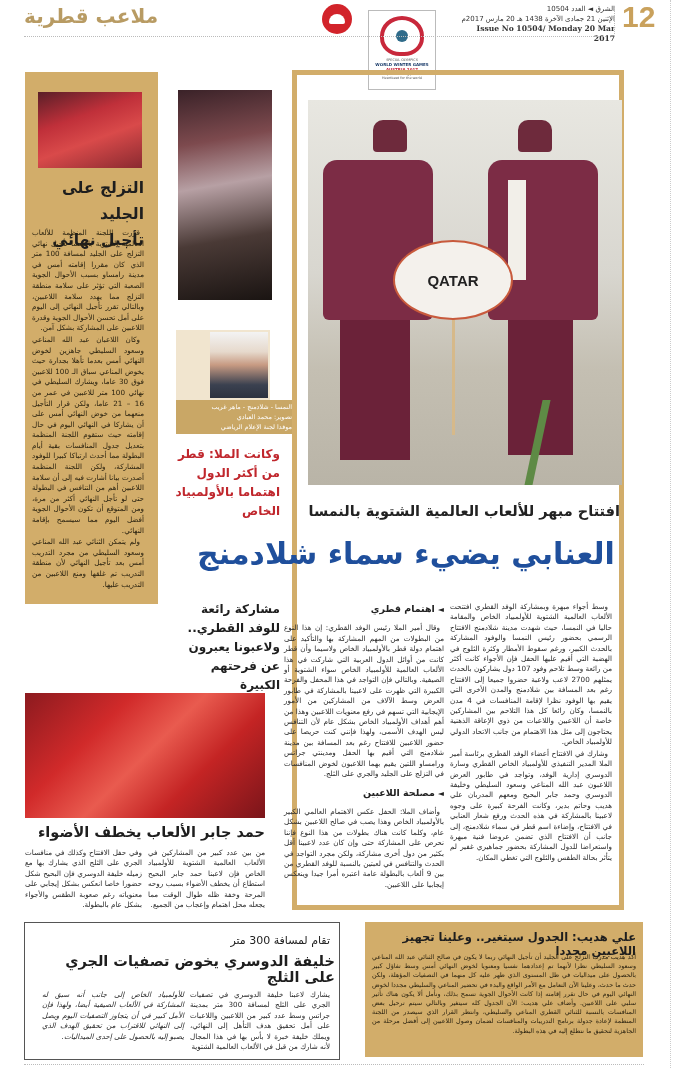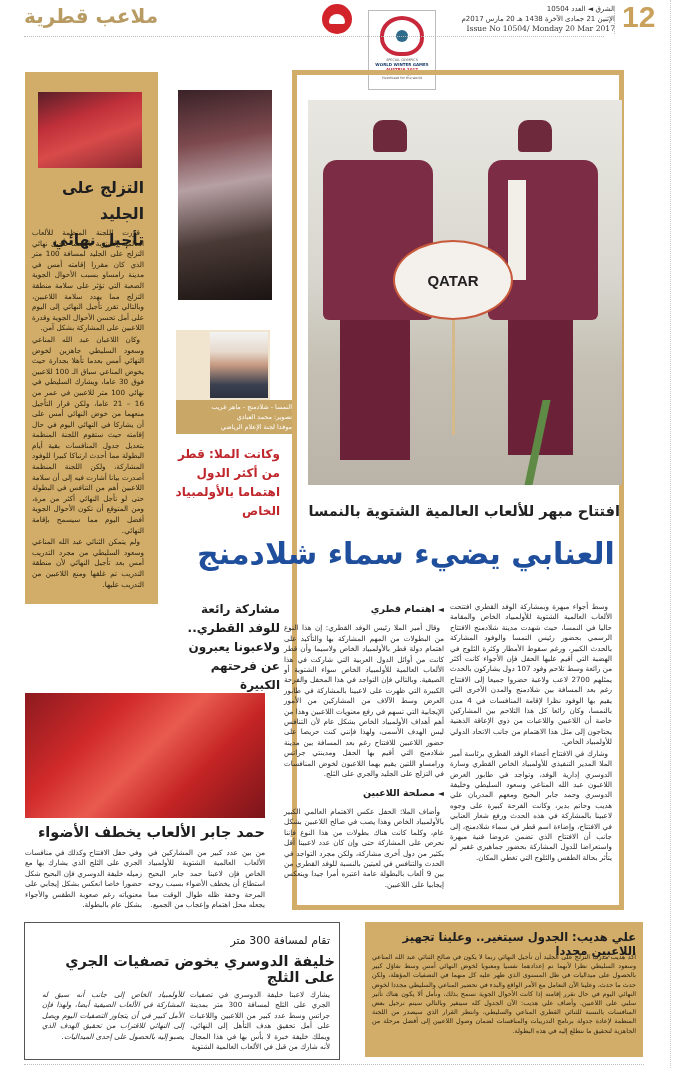--- a/index.html
+++ b/index.html
@@ -15,21 +15,21 @@
   #right-rule { left: 670px; top: 0; height: 1068px; border-left: 1px dotted #ccc; }
   #paper-logo { left: 322px; top: 4px; width: 30px; height: 30px; border-radius: 50%; background: #d2232a; display:flex; align-items:center; justify-content:center; }
   #paper-logo span { width: 16px; height: 10px; border-radius: 8px 8px 2px 2px; background: #fff; display:block; }
   #games-logo { left: 368px; top: 10px; width: 68px; height: 80px; border: 1px solid #bbb; background: #fff; text-align: center; direction: ltr; }
   #games-logo .heart { width: 44px; height: 40px; margin: 5px auto 2px; border: 4px solid #c8283b; border-radius: 50% 50% 45% 45%; display:flex; align-items:center; justify-content:center; }
   #games-logo .heart i { width: 12px; height: 12px; border-radius: 50%; background: #2f6b8a; display:block; }
   #games-logo .l1 { font-size: 3.4px; color: #555; line-height: 4px; }
   #games-logo .l2 { font-size: 4px; color: #1a3b6a; font-weight: bold; line-height: 5px; }
   #games-logo .l3 { font-size: 4px; color: #c8283b; font-weight: bold; line-height: 5px; }
   #issue-block { left: 455px; top: 4px; width: 160px; text-align: right; font-size: 7px; line-height: 10px; color: #333; }
-  #issue-block .en { direction: ltr; font-family: "DejaVu Serif", serif; font-size: 7.6px; }
+  #issue-block .en { direction: ltr; font-family: "DejaVu Serif", serif; font-size: 7.6px; font-weight: bold; }
   #page-number { left: 622px; top: 0; font-size: 30px; font-weight: bold; color: #c9a15c; font-family: "Liberation Sans", sans-serif; direction: ltr; }
   #issue-divider { left: 614px; top: 6px; height: 28px; border-left: 1px dotted #bbb; }
 
   
   #main-frame { left: 292px; top: 70px; width: 332px; height: 840px; border: 5px solid #d2ad6a; border-bottom-width: 5px; }
   #main-photo { left: 308px; top: 100px; width: 314px; height: 385px; background: linear-gradient(180deg,#e8e7e1 0%,#d8d6cf 45%,#c4bfb2 70%,#b9b4a7 100%); overflow: hidden; }
   .person { position: absolute; }
   .jacket { position:absolute; background:#7c2c45; border-radius: 14px 14px 6px 6px; }
   .pants { position:absolute; background:#6b2239; }
   .head { position:absolute; background:#6e2a3c; border-radius: 10px 10px 4px 4px; }

